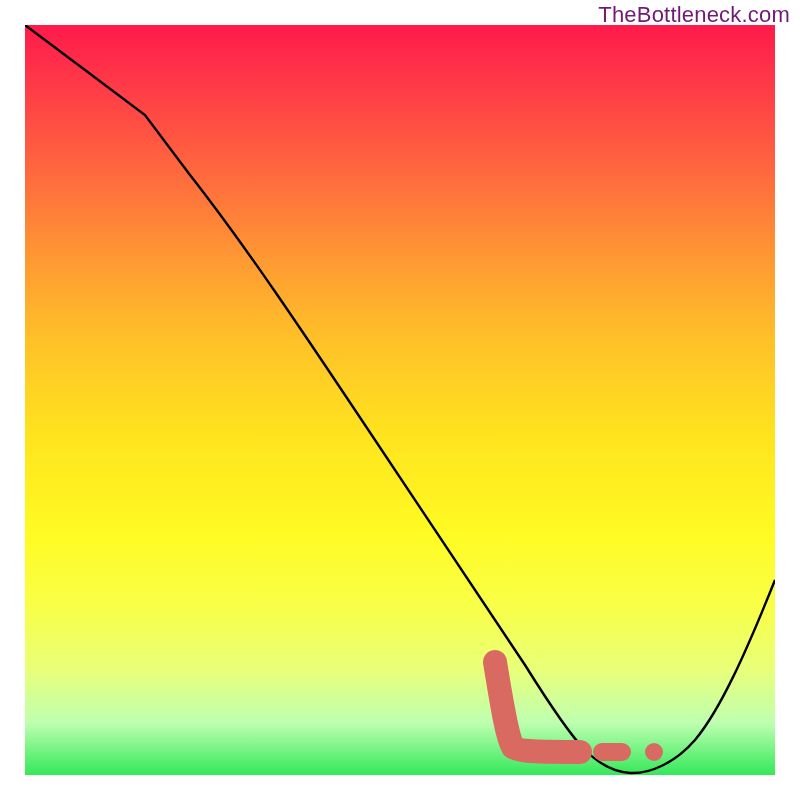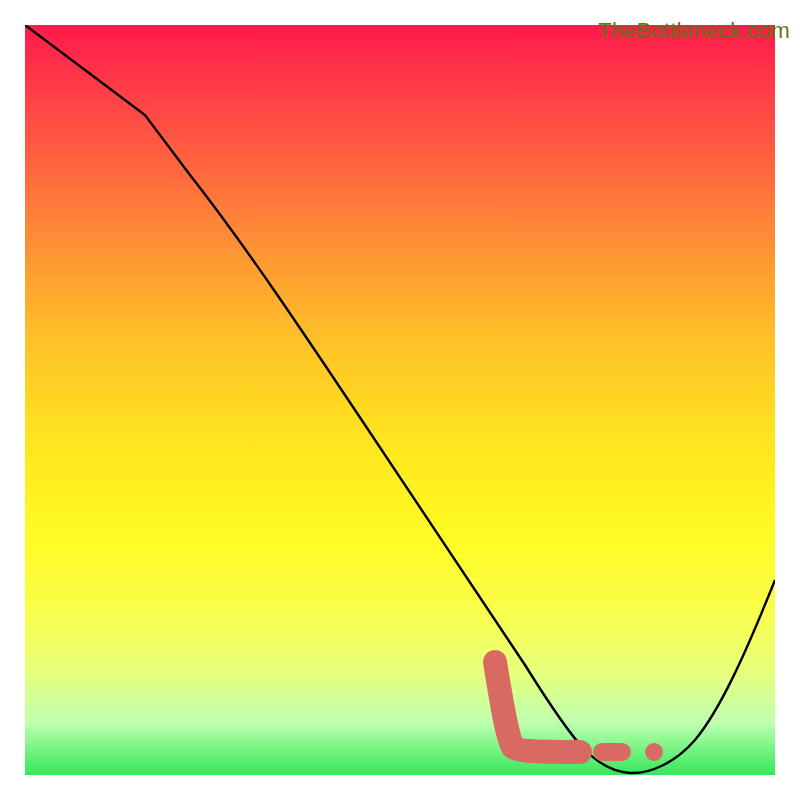--- a/index.html
+++ b/index.html
@@ -13,26 +13,25 @@
   }
   .canvas {
     position: relative;
     width: 800px;
     height: 800px;
   }
   .watermark {
     position: absolute;
     top: 2px;
     right: 10px;
-    color: #4d7c0f;
+    color: #701a75;
     font-size: 22px;
     font-weight: 500;
     letter-spacing: 0.2px;
     z-index: 10;
-    margin-top: 16px;
   }
   .plot-area {
     position: absolute;
     left: 25px;
     top: 25px;
     width: 750px;
     height: 750px;
     box-sizing: border-box;
   }
   .gradient-bg {

